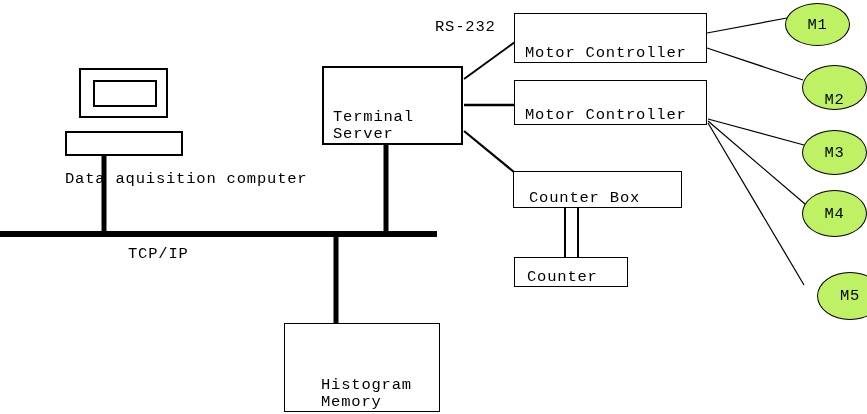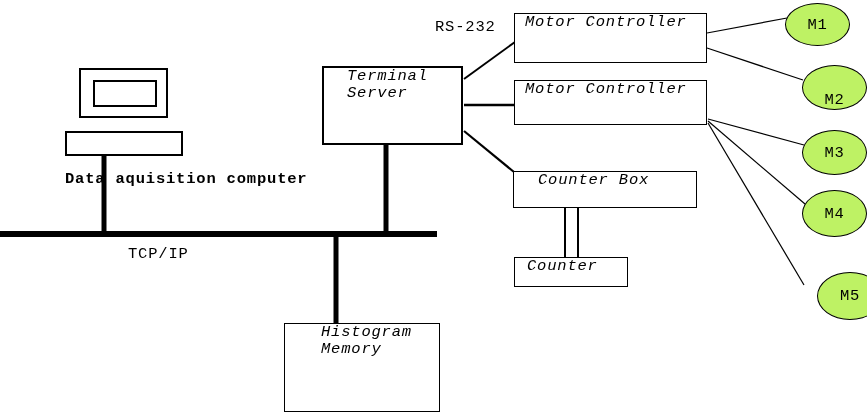--- a/index.html
+++ b/index.html
@@ -25,22 +25,21 @@
     width: 867px;
     height: 414px;
   }
   .box {
     position: absolute;
     box-sizing: border-box;
     border: 1.5px solid #000000;
     background: #ffffff;
     display: flex;
     flex-direction: column;
-    justify-content: flex-start;
-    font-style: italic;
+    justify-content: flex-end;
   }
   .box .bline {
     line-height: 17px;
     white-space: nowrap;
   }
   .ellipse {
     position: absolute;
     box-sizing: border-box;
     border: 1.5px solid #000000;
     border-radius: 50%;
@@ -70,34 +69,34 @@
     background: #ffffff;
   }
   .computer-base {
     position: absolute;
     left: 65px; top: 131px; width: 118px; height: 25px;
     box-sizing: border-box;
     border: 2px solid #000000;
     background: #ffffff;
   }
   
-  .terminal-server { left: 322px; top: 66px; width: 141px; height: 79px; border-width: 2px; padding-left: 23px; }
+  .terminal-server { left: 322px; top: 66px; width: 141px; height: 79px; border-width: 2px; padding-left: 9px; }
   .motor-controller-1 { left: 514px; top: 13px; width: 193px; height: 50px; padding-left: 10px; }
   .motor-controller-2 { left: 514px; top: 80px; width: 193px; height: 45px; padding-left: 10px; }
-  .counter-box { left: 513px; top: 171px; width: 184px; height: 37px; padding-left: 24px; }
+  .counter-box { left: 513px; top: 171px; width: 169px; height: 37px; padding-left: 15px; }
   .counter { left: 514px; top: 257px; width: 114px; height: 30px; padding-left: 12px; }
   .histogram-memory { left: 284px; top: 323px; width: 156px; height: 89px; padding-left: 36px; }
   
   .m1 { left: 785px; top: 3px;   width: 65px; height: 43px; }
   .m2 { left: 802px; top: 65px;  width: 65px; height: 45px; align-items: flex-end; }
   .m3 { left: 802px; top: 130px; width: 65px; height: 45px; }
   .m4 { left: 802px; top: 190px; width: 65px; height: 47px; font-family: Liberation Mono, monospace; }
   .m5 { left: 817px; top: 272px; width: 66px; height: 48px; }
   
-  .data-acq-label { left: 65px; top: 171px; font-weight: bold; }
+  .data-acq-label { left: 65px; top: 171px; }
   .tcpip-label { left: 128px; top: 246px; }
   .rs232-label { left: 435px; top: 19px; }
 </style>
 </head>
 <body>
 
 <div class="canvas">
 
   <svg class="wires" viewBox="0 0 867 414" xmlns="http://www.w3.org/2000/svg">
 

